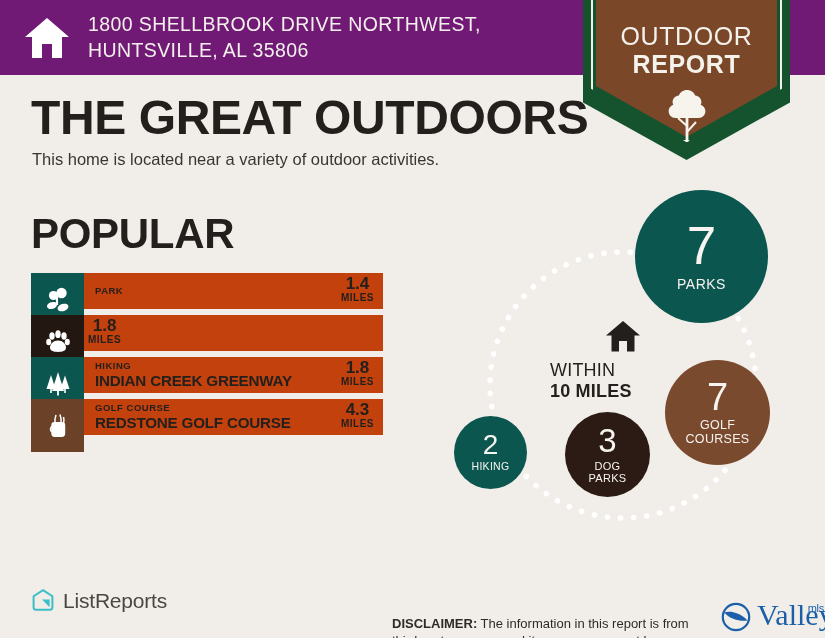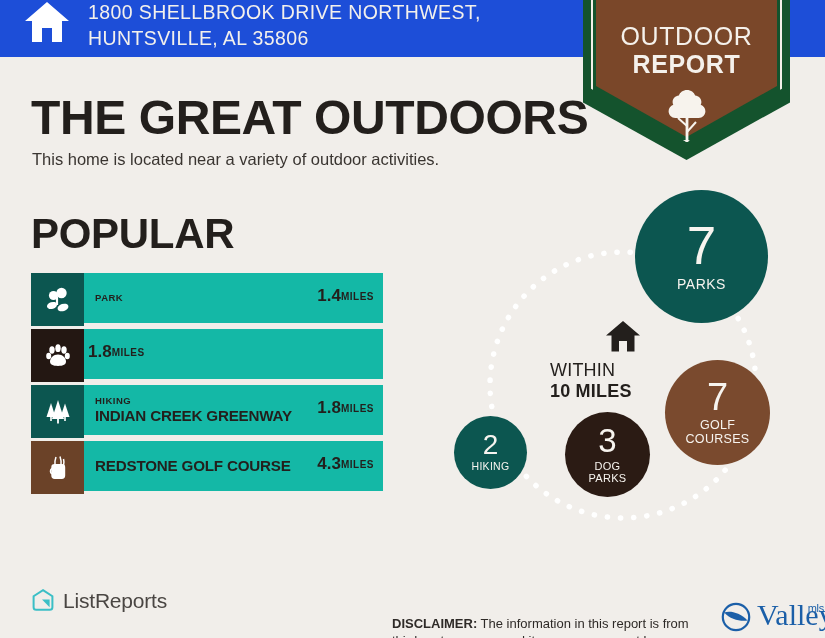--- a/index.html
+++ b/index.html
@@ -6,23 +6,23 @@
   body{
     width:825px;height:638px;
     background:#f1eeea;
     font-family:"Liberation Sans", sans-serif;
     overflow:hidden;
     position:relative;
     color:#231f1c;
   }
   
   .header{
-    position:absolute;left:0;top:0;width:825px;height:57px;
-    background:#1d4ed8;
-    display:flex;
+    position:absolute;left:0;top:0;width:825px;height:75px;
+    background:#701a75;
+    display:flex;align-items:center;
   }
   .header-home-icon{
     margin-left:24px;margin-right:18px;
     width:46px;height:44px;display:block;flex:0 0 auto;
   }
   .header-address{
     color:#f3f0ec;
     font-size:19.5px;
     letter-spacing:.4px;
     line-height:1.32;
@@ -72,42 +72,42 @@
     font-size:16.5px;color:#3a3531;font-weight:400;
   }
   .popular-title{
     position:absolute;left:31px;top:213px;
     font-size:42px;font-weight:700;letter-spacing:-.3px;color:#231f1c;
     line-height:1;
   }
   
   .list{position:absolute;left:31px;top:273px;width:352px;}
   .row{
-    display:flex;align-items:stretch;background:#14b8a6;
-    margin-bottom:6px;height:50px;
+    display:flex;align-items:stretch;background:#c2410c;
+    margin-bottom:6px;height:36px;
   }
   .row-icon{
     width:53px;height:53px;flex:0 0 53px;
     display:flex;align-items:center;justify-content:center;
   }
   .row-icon svg{width:30px;height:30px;display:block;}
   .row-body{
     flex:1 1 auto;display:flex;flex-direction:column;justify-content:center;
     padding-left:11px;min-width:0;
   }
   .row-cat{
     font-size:9.5px;font-weight:700;letter-spacing:.5px;color:#231f1c;
     line-height:1.15;
   }
   .row-name{
     font-size:15.2px;font-weight:700;letter-spacing:-.2px;color:#231f1c;
     line-height:1.12;
   }
   .row-dist{
-    flex:0 0 auto;display:flex;justify-content:center;
+    flex:0 0 auto;display:flex;flex-direction:column;justify-content:center;
     align-items:center;padding:0 9px 4px 4px;
   }
   .row-dist-val{font-size:17px;font-weight:700;line-height:1.05;color:#231f1c;}
   .row-dist-unit{font-size:10px;font-weight:700;letter-spacing:.5px;color:#231f1c;}
   .row.tall .row-name{line-height:1.1;}
   
   .diagram{position:absolute;left:420px;top:175px;width:405px;height:380px;}
   .dots{position:absolute;left:0;top:0;width:405px;height:380px;}
   .circle{
     position:absolute;border-radius:50%;
@@ -250,20 +250,21 @@
     <div class="row-icon" style="background:#6b4228">
       <svg viewBox="0 0 30 30">
         <path d="M13 4 C13 4 11.5 8 12 12" stroke="#fff" stroke-width="1.5" fill="none"></path>
         <path d="M17 3.5 C17 3.5 18.6 8 18 12" stroke="#fff" stroke-width="1.5" fill="none"></path>
         <path d="M20.5 6 C20.5 6 21.5 9.5 20.5 12.5" stroke="#fff" stroke-width="1.5" fill="none"></path>
         <path d="M11.5 11 h7.5 a3.2 3.2 0 0 1 3.2 3.2 v8.4 a3.4 3.4 0 0 1 -3.4 3.4 h-7.1 a3.4 3.4 0 0 1 -3.4 -3.4 v-8.4 a3.2 3.2 0 0 1 3.2 -3.2 z" fill="#fff"></path>
         <path d="M9 15.5 a3.2 3.2 0 0 0 0 5.4" stroke="#fff" stroke-width="1.6" fill="none"></path>
       </svg>
     </div>
     <div class="row-body">
+      <div class="row-cat">GOLF COURSE</div>
       <div class="row-name">REDSTONE GOLF COURSE</div>
     </div>
     <div class="row-dist">
       <div class="row-dist-val">4.3</div>
       <div class="row-dist-unit">MILES</div>
     </div>
   </div>
 
 </div>
 

